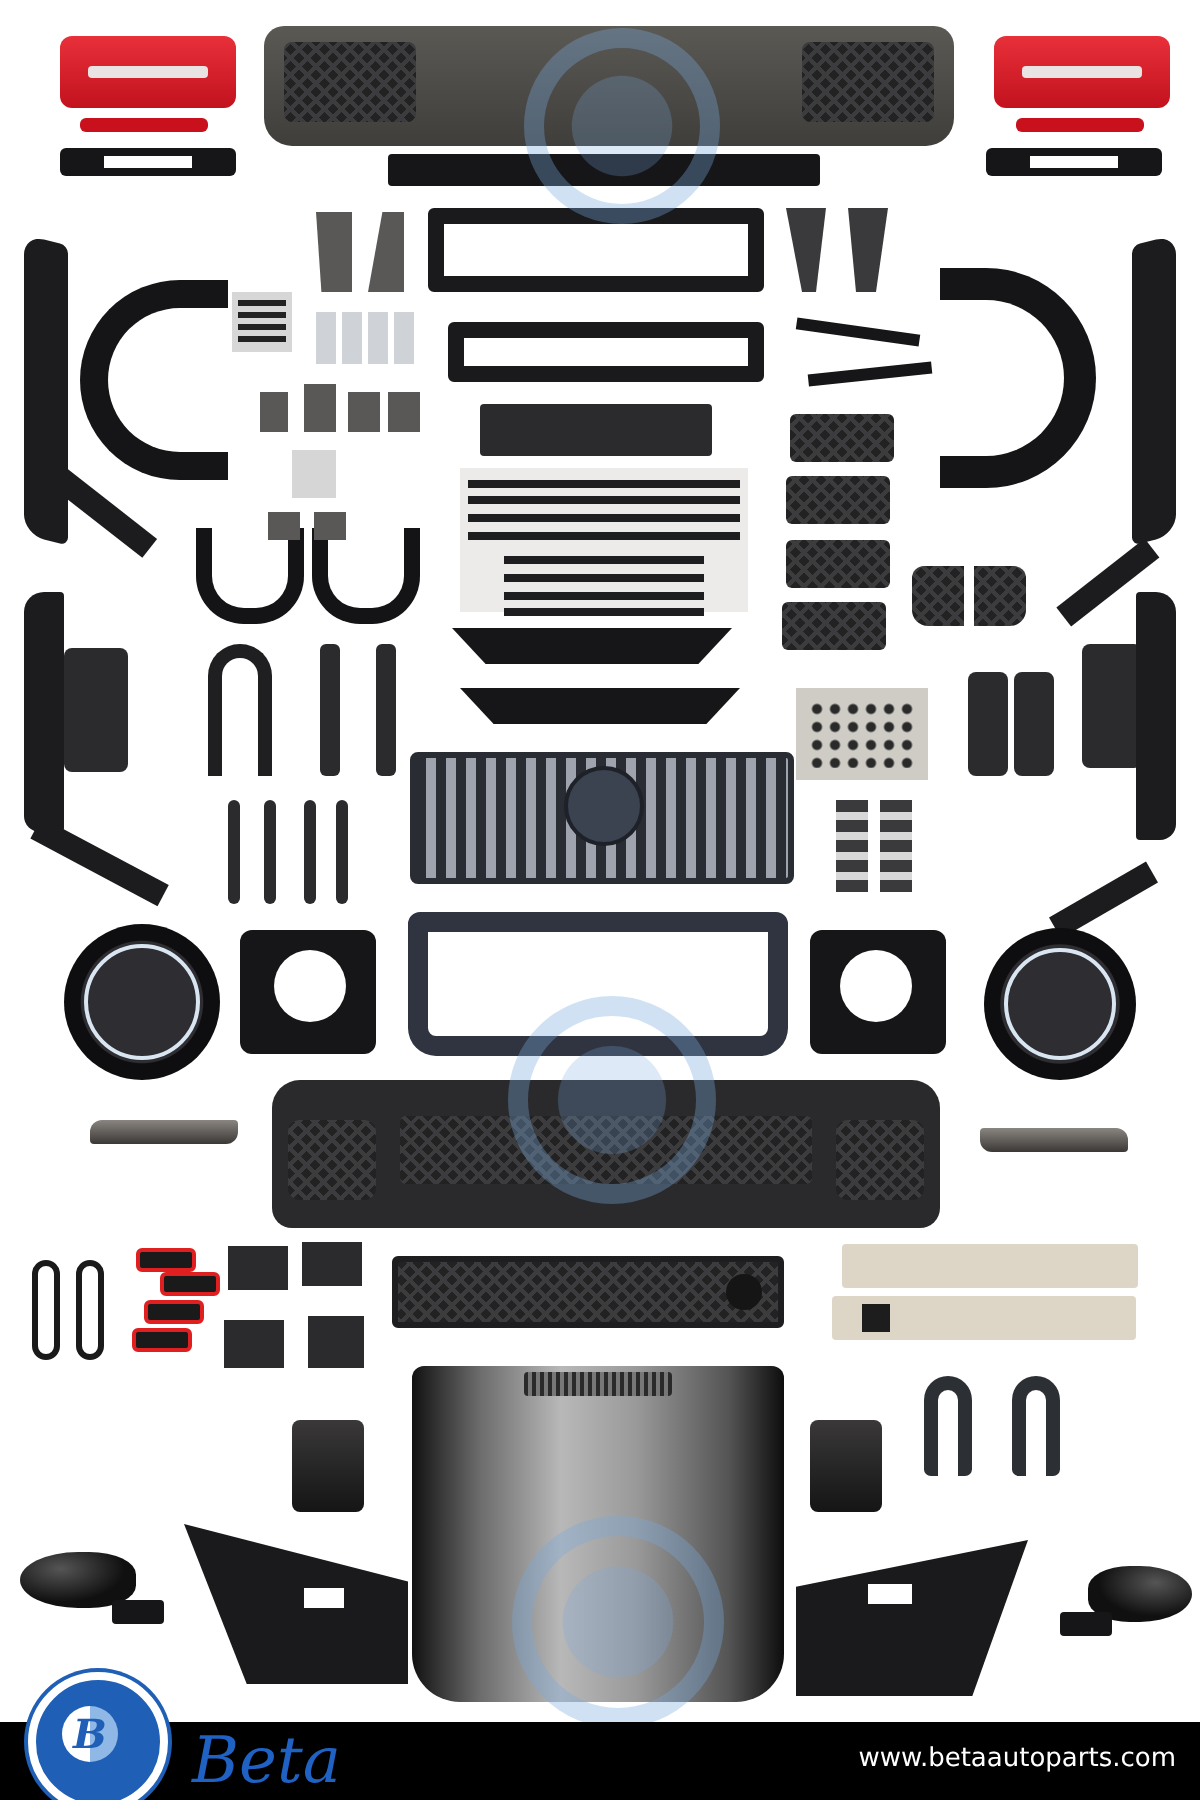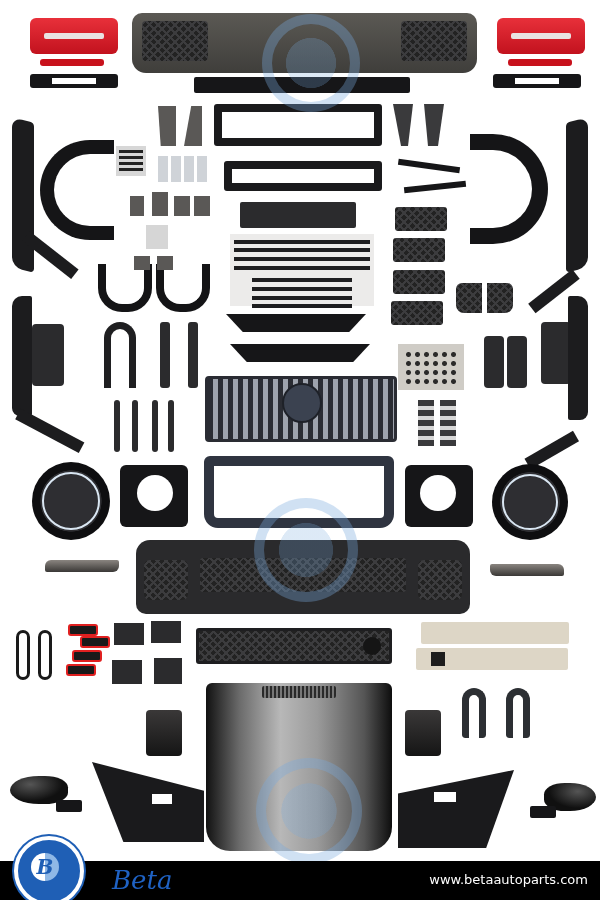--- a/index.html
+++ b/index.html
@@ -9,21 +9,21 @@
   .black{background:#161618;}
   .grey{background:#5a5856;}
   .mesh{background-color:#222;background-image:repeating-linear-gradient(45deg,#3c3c3e 0 2px,transparent 2px 6px),repeating-linear-gradient(-45deg,#3c3c3e 0 2px,transparent 2px 6px);}
   .red{background:linear-gradient(#e8303a,#c2121e);}
   .bar{border-radius:3px;}
   .watermark{position:absolute;border-radius:50%;border:10px solid rgba(120,170,220,0.35);background:radial-gradient(circle,rgba(120,170,220,0.25) 0 45%,transparent 46%);pointer-events:none;}
   .footer{position:absolute;left:0;top:861px;width:600px;height:39px;background:#000;}
   .logo{position:absolute;left:14px;top:836px;width:62px;height:62px;border-radius:50%;background:#1f5fb5;border:4px solid #ffffff;box-shadow:0 0 0 2px #1f5fb5;}
   .logo-inner{position:absolute;left:13px;top:13px;width:28px;height:28px;border-radius:50%;background:linear-gradient(90deg,#ffffff 50%,#8fb8e6 50%);}
   .logo-b{position:absolute;left:0;top:0;width:28px;height:28px;line-height:28px;text-align:center;font-family:"DejaVu Serif",serif;font-style:italic;font-weight:bold;color:#1f5fb5;font-size:20px;}
-  .brand{position:absolute;left:112px;top:864px;color:#1f62c4;font-family:"DejaVu Serif",serif;font-style:italic;font-size:26px;line-height:32px;}
+  .brand{position:absolute;left:96px;top:864px;color:#1f62c4;font-family:"DejaVu Serif",serif;font-style:italic;font-size:32px;line-height:32px;}
   .url{position:absolute;right:12px;top:872px;color:#ffffff;font-family:"DejaVu Sans",sans-serif;font-size:13px;line-height:16px;}
   .headlamp{border-radius:50%;background:radial-gradient(circle,#2e2e32 0 55%,#0e0e10 56% 100%);}
   .ring{position:absolute;border-radius:50%;border:2px solid #d9e6f2;}
   .hole{position:absolute;border-radius:50%;background:#fff;}
   .hood{background:linear-gradient(90deg,#111 0%,#6b6b6b 18%,#b8b8b8 40%,#9a9a9a 60%,#555 85%,#0d0d0d 100%);border-radius:6px 6px 24px 24px;}
 </style>
 </head>
 <body>
 
 <div class="part red bar" style="left:30px;top:18px;width:88px;height:36px;border-radius:6px;">

